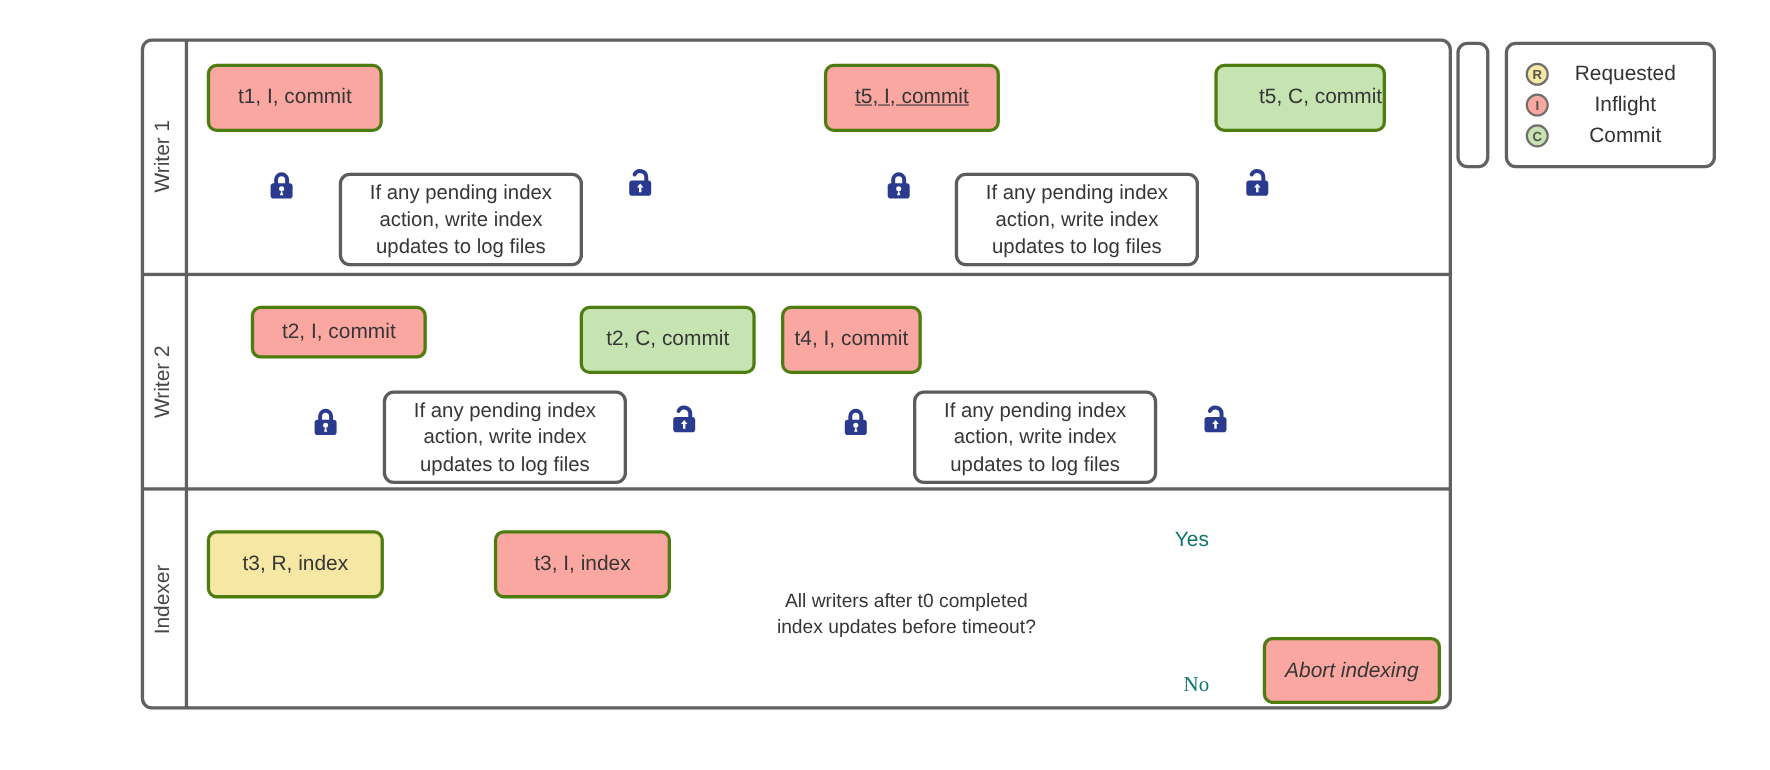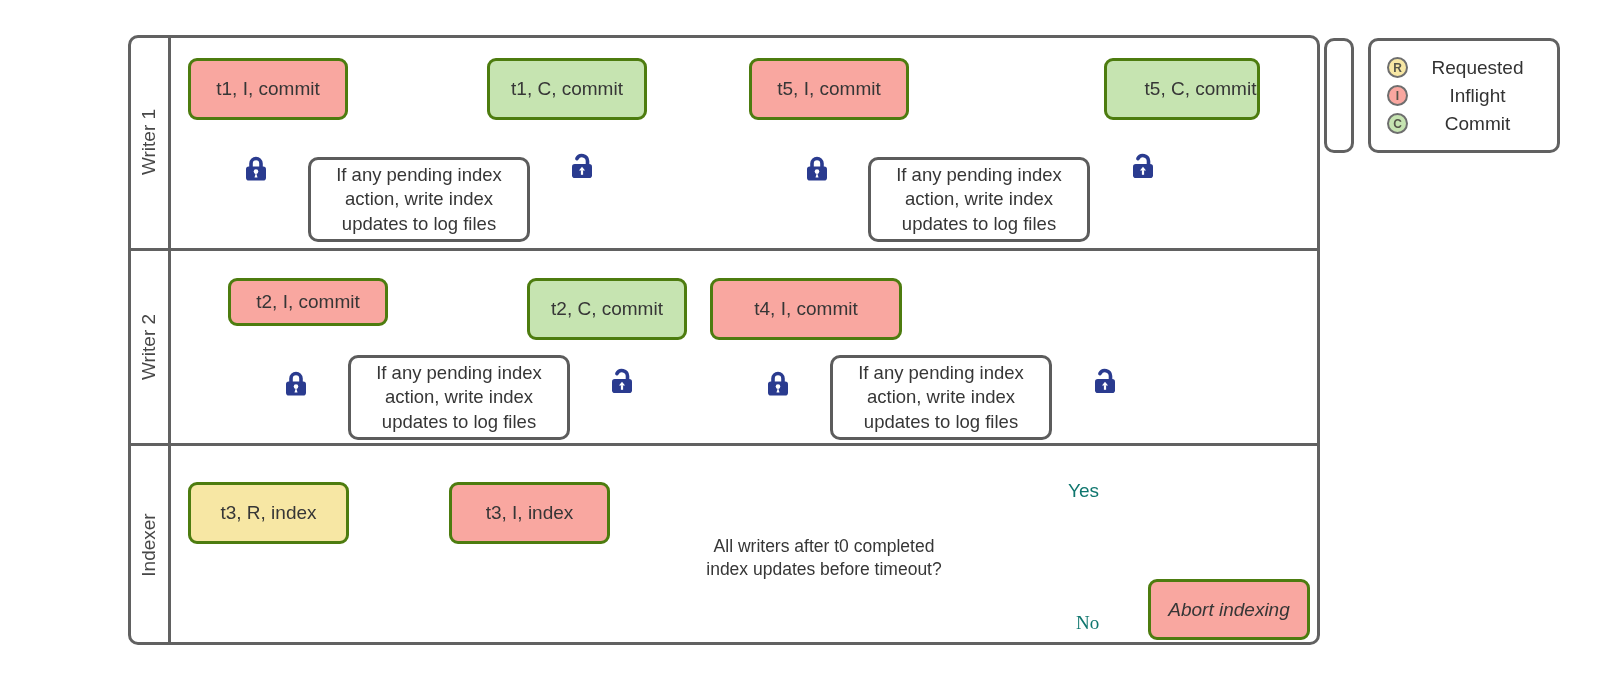--- a/index.html
+++ b/index.html
@@ -84,36 +84,35 @@
   <div class="abs frame" style="left:128px;top:35px;width:1192px;height:610px;"></div>
   <div class="abs vdivider" style="left:168px;top:37px;height:606px;"></div>
   <div class="abs hdivider" style="left:130px;top:248px;width:1188px;"></div>
   <div class="abs hdivider" style="left:130px;top:443px;width:1188px;"></div>
 
   <div class="abs lane-label" style="left:69px;top:129px;">Writer 1</div>
   <div class="abs lane-label" style="left:69px;top:334px;">Writer 2</div>
   <div class="abs lane-label" style="left:69px;top:532px;">Indexer</div>
 
   <div class="abs node fill-red" style="left:188px;top:58px;width:160px;height:62px;">t1, I, commit</div>
-  <div class="abs node fill-green" style="left:487px;top:58px;width:160px;height:62px;">t1, C, commit</div>
   <div class="abs proc" style="left:308px;top:157px;width:222px;height:85px;">
     <div class="inner">If any pending index action, write index updates to log files</div>
   </div>
-  <div class="abs node fill-red" style="left:749px;top:58px;width:160px;height:62px;">t5, I, commit</div>
+  <div class="abs node fill-red" style="left:749px;top:58px;width:160px;height:62px;text-decoration:underline;">t5, I, commit</div>
   <div class="abs node fill-green" style="left:1104px;top:58px;width:156px;height:62px;padding-left:37px;">t5, C, commit</div>
   <div class="abs proc" style="left:868px;top:157px;width:222px;height:85px;">
     <div class="inner">If any pending index action, write index updates to log files</div>
   </div>
 
   <div class="abs node fill-red" style="left:228px;top:278px;width:160px;height:48px;text-align:center;">t2, I, commit</div>
   <div class="abs node fill-green" style="left:527px;top:278px;width:160px;height:62px;">t2, C, commit</div>
   <div class="abs proc" style="left:348px;top:355px;width:222px;height:85px;">
     <div class="inner">If any pending index action, write index updates to log files</div>
   </div>
-  <div class="abs node fill-red" style="left:710px;top:278px;width:192px;height:62px;">t4, I, commit</div>
+  <div class="abs node fill-red" style="left:710px;top:278px;width:128px;height:62px;">t4, I, commit</div>
   <div class="abs proc" style="left:830px;top:355px;width:222px;height:85px;">
     <div class="inner">If any pending index action, write index updates to log files</div>
   </div>
 
   <div class="abs node fill-yellow" style="left:188px;top:482px;width:161px;height:62px;">t3, R, index</div>
   <div class="abs node fill-red" style="left:449px;top:482px;width:161px;height:62px;">t3, I, index</div>
   <div class="abs diamond-text" style="left:704px;top:514px;width:240px;height:88px;">All writers after t0 completed index updates before timeout?</div>
   <div class="abs branch-label" style="left:1068px;top:480px;">Yes</div>
   <div class="abs branch-label" style="left:1076px;top:612px;font-family:Liberation Serif, serif;">No</div>
   <div class="abs node fill-red" style="left:1148px;top:579px;width:162px;height:61px;font-style:italic;">Abort indexing</div>

